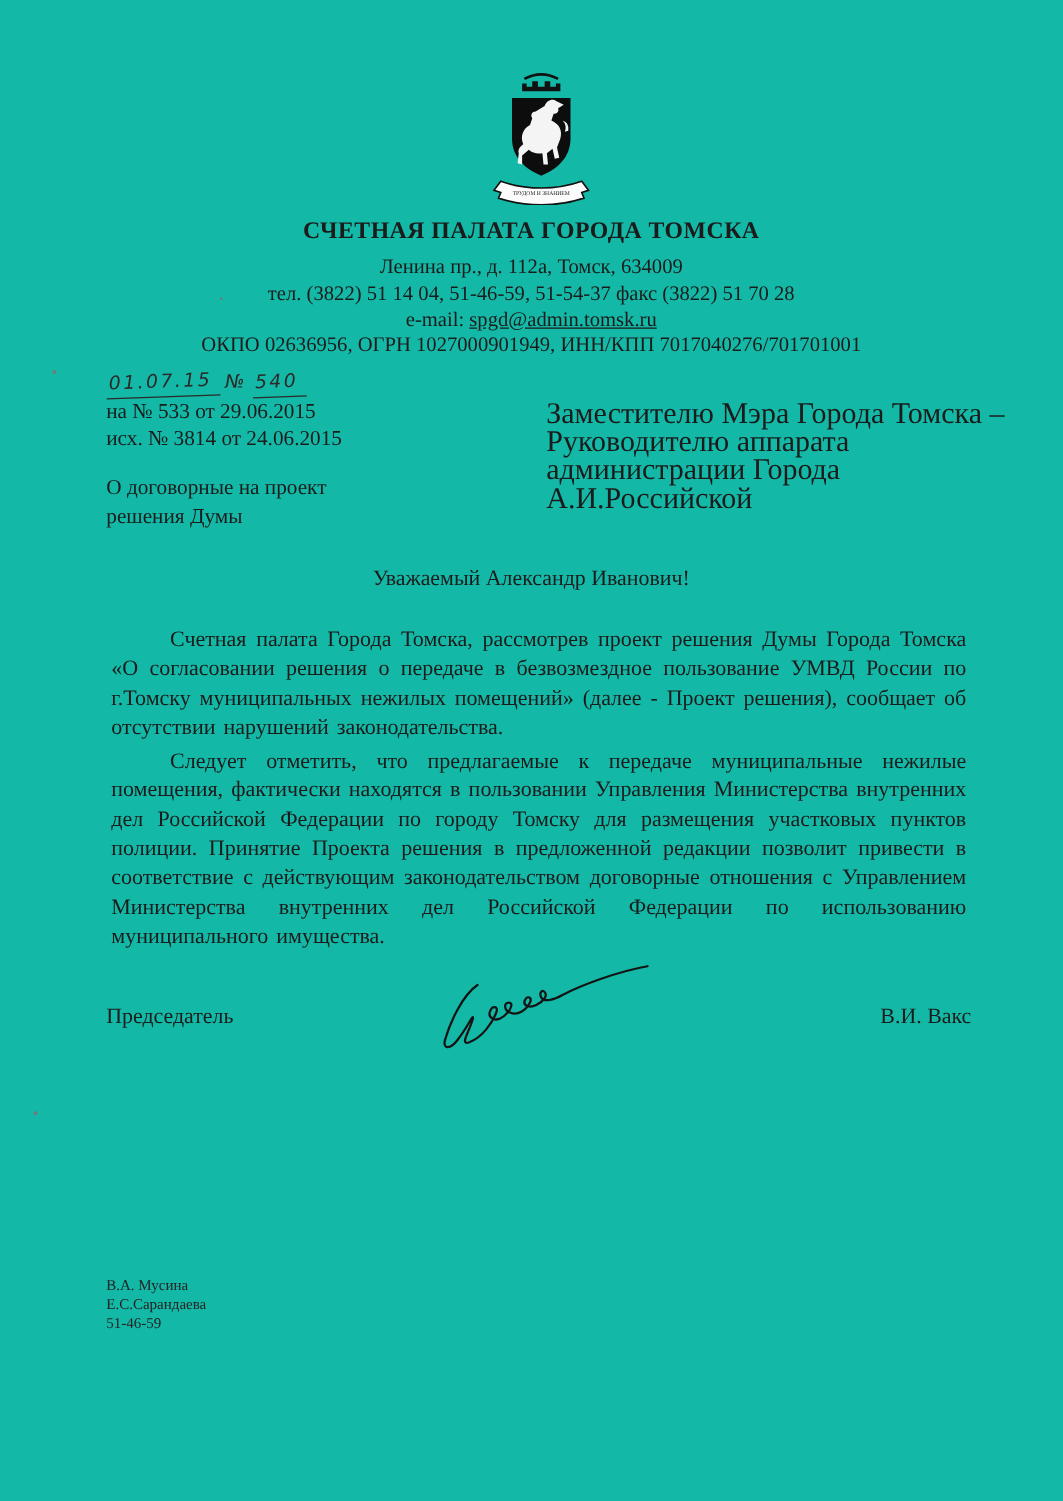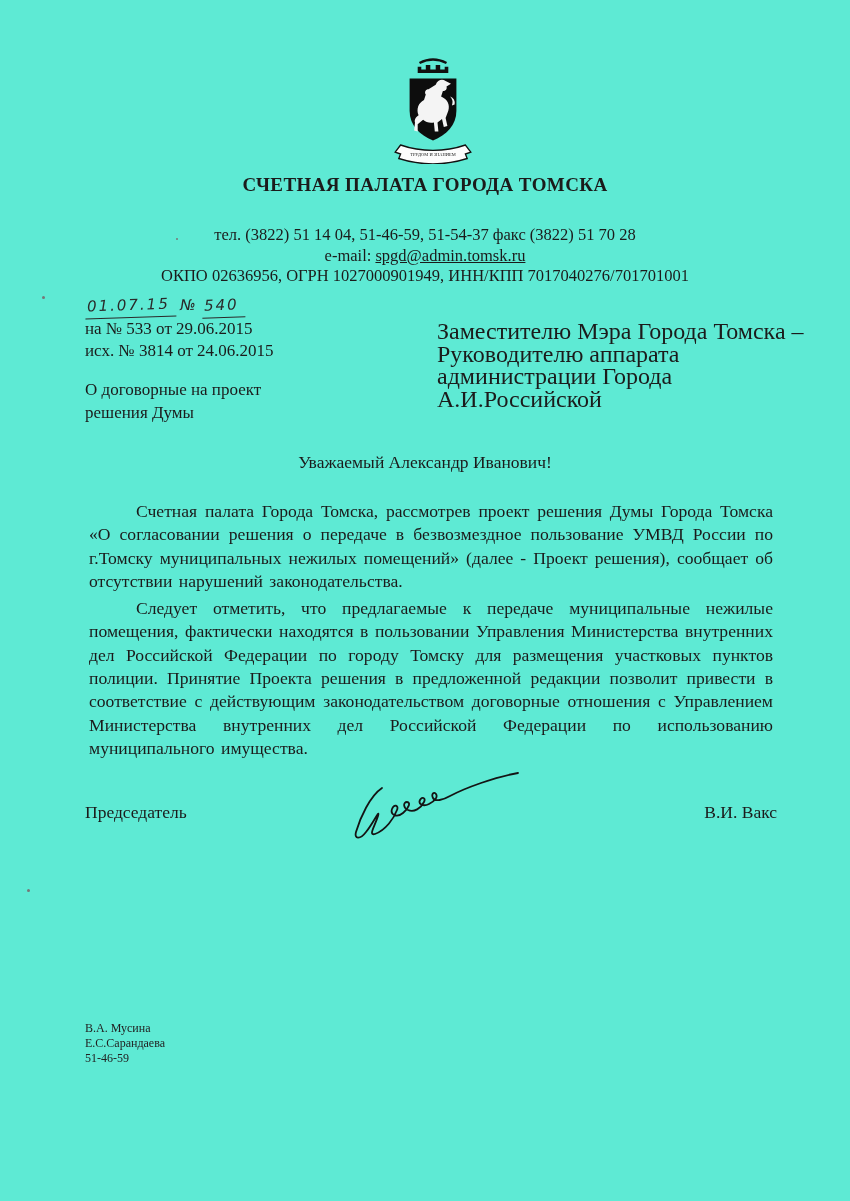--- a/index.html
+++ b/index.html
@@ -1,17 +1,17 @@
 <!DOCTYPE html>
 <html><head>
 <meta charset="utf-8">
 <style>
   html,body{margin:0;padding:0;background:#e8e8e8;}
   .page{
-    position:relative;width:850px;height:1201px;background:#5eead4;
+    position:relative;width:850px;height:1201px;background:#14b8a6;
     margin:0 auto;overflow:hidden;
     font-family:"Liberation Serif", serif;color:#1b1b1b;
   }
   .abs{position:absolute;}
   .center{left:0;right:0;text-align:center;}
   .letterhead-title{top:174px;font-size:19px;font-weight:bold;letter-spacing:.4px;}
   .letterhead-line{font-size:16.5px;}
   .addr{top:203px;}
   .phone{top:225px;}
   .email{top:246px;}
@@ -56,20 +56,21 @@
     <path d="M24,26 h52 v36 c0,16 -11,27 -26,33 c-15,-6 -26,-17 -26,-33 z" fill="#0d0d0d"></path>
 
     <path d="M53,33 c2,-5 7,-7 11,-4 l6,3 -5,3 c1,3 -1,5 -4,5 l-2,6 c7,3 10,9 8,16 l-3,8 2,9 -4,1 -2,-9 -5,4 1,10 -4,0 -1,-10 c-4,1 -9,0 -12,-3 l-6,5 0,8 -4,-1 1,-9 c-1,-3 1,-6 4,-8 c-3,-7 0,-14 6,-17 l2,-6 c-2,-3 0,-6 3,-6 z" fill="#f4f4f4"></path>
     <path d="M69,46 q6,2 5,9 l-3,1 q2,-6 -2,-10 z" fill="#f4f4f4"></path>
 
     <path d="M14,100 l-6,8 6,2 -2,5 q18,6 38,6 q20,0 38,-6 l-2,-5 6,-2 -6,-8 q-17,6 -36,6 q-19,0 -36,-6 z" fill="#fcfcfc" stroke="#111" stroke-width="1.5"></path>
     <text x="50" y="112" text-anchor="middle" font-size="5" fill="#222" font-family="Liberation Serif, serif">ТРУДОМ И ЗНАНИЕМ</text>
   </svg>
 
   <div class="abs center letterhead-title">СЧЕТНАЯ ПАЛАТА ГОРОДА ТОМСКА</div>
+  <div class="abs center letterhead-line addr">Ленина пр., д. 112а, Томск, 634009</div>
   <div class="abs center letterhead-line phone">тел. (3822) 51 14 04, 51-46-59, 51-54-37 факс (3822) 51 70 28</div>
   <div class="abs center letterhead-line email">
     <span>e-mail: </span><span class="email-link">spgd@admin.tomsk.ru</span>
   </div>
   <div class="abs center letterhead-line okpo">ОКПО 02636956, ОГРН 1027000901949, ИНН/КПП 7017040276/701701001</div>
 
   <div class="abs refs">
     <span class="ref-line">
       <span class="handwritten hw-underline">01.07.15</span>
       <span class="handwritten">№</span>

